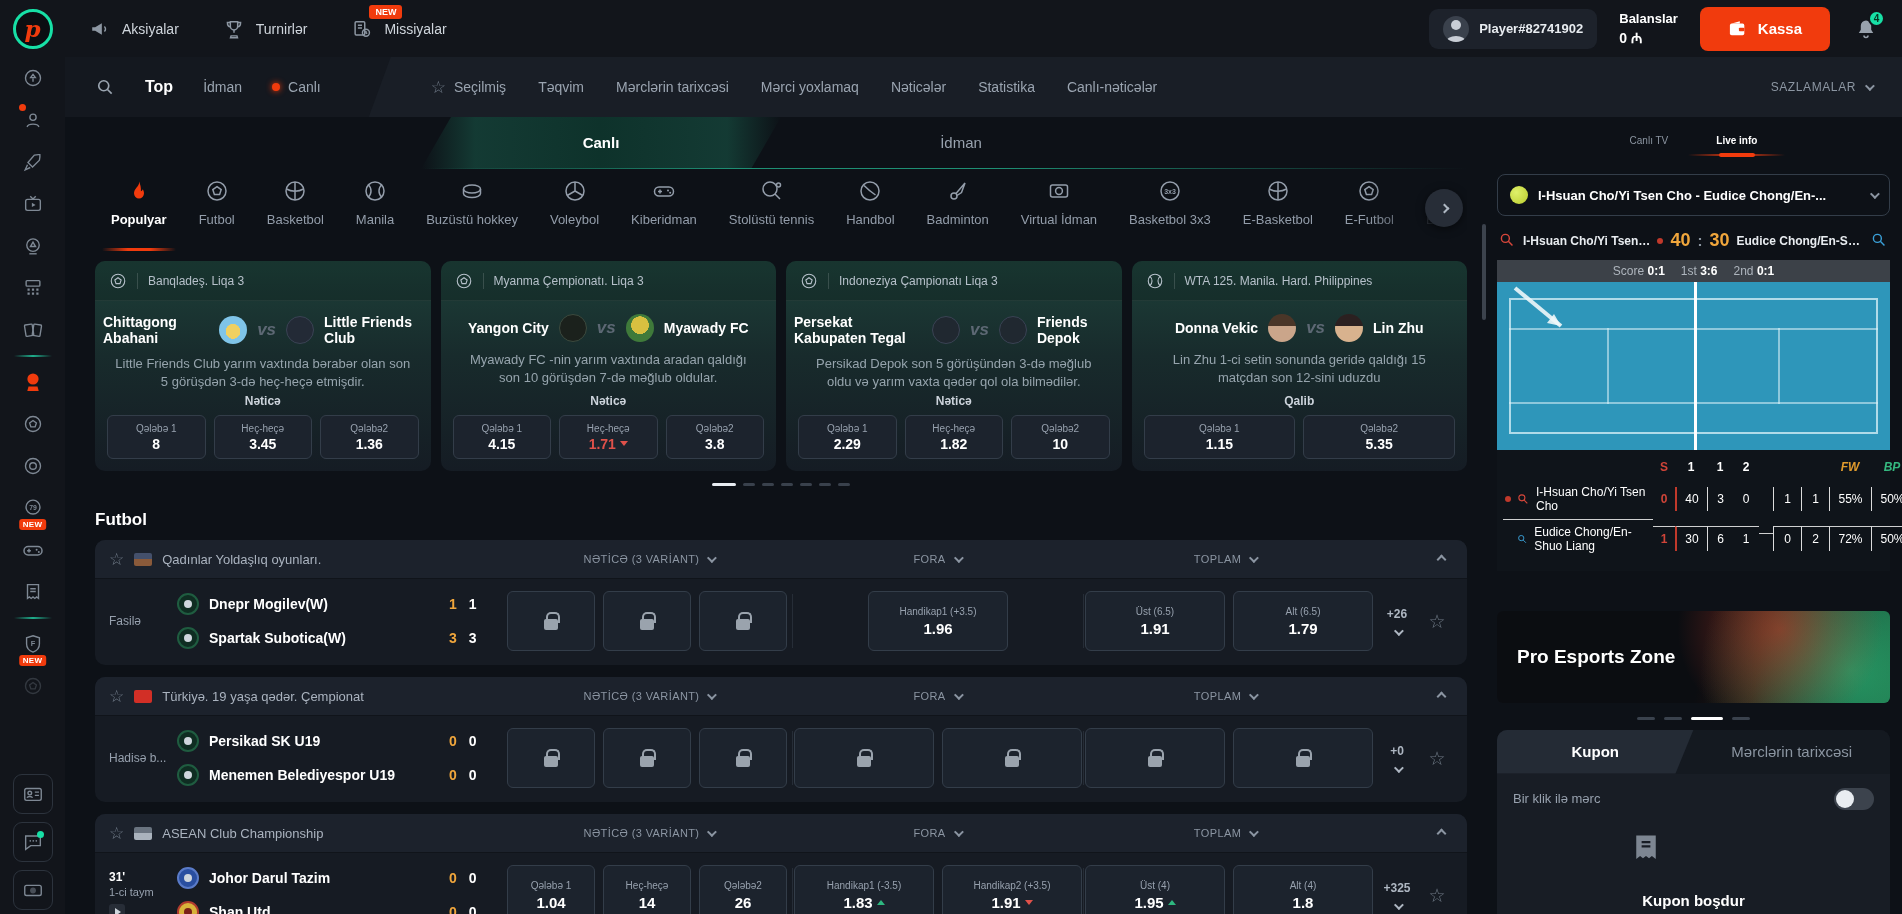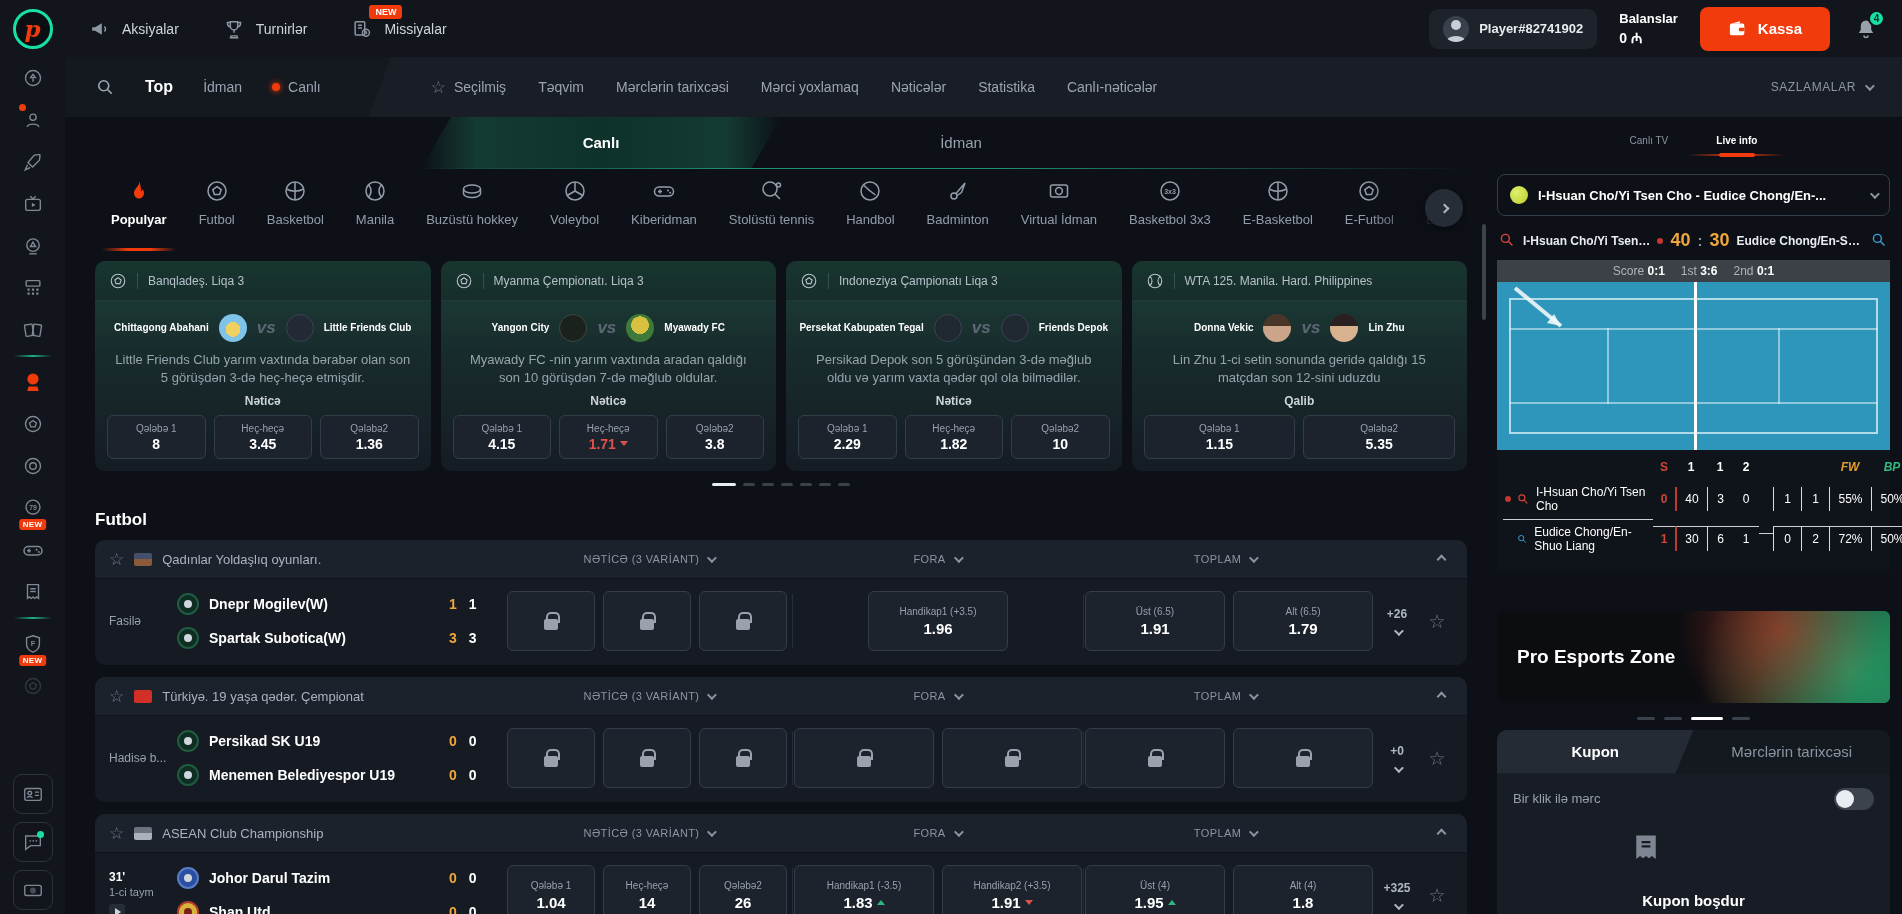--- a/index.html
+++ b/index.html
@@ -61,21 +61,21 @@
 .bico{stroke:currentColor;fill:none;stroke-width:1.5}
 .flame{fill:#f13b0d;stroke:none}
 .sports-fade{position:absolute;right:0;top:0;width:100px;height:100%;background:linear-gradient(90deg,rgba(13,17,23,0),#0d1117 75%);pointer-events:none}
 .sports-next{position:absolute;right:4px;top:16px;width:38px;height:38px;border-radius:50%;background:#272d37;display:flex;align-items:center;justify-content:center;color:#aeb7c2;cursor:pointer;box-shadow:0 2px 8px rgba(0,0,0,.5)}
 
 .cards{display:flex;gap:10px;margin-top:8px}
 .card{flex:1;height:210px;border-radius:10px;background:linear-gradient(180deg,#1d4039 0%,#182b2c 45%,#151c24 100%);position:relative;overflow:hidden;display:flex;flex-direction:column}
 .card-head{height:40px;display:flex;align-items:center;gap:10px;padding:0 14px;background:rgba(0,0,0,.16);border-bottom:1px solid rgba(255,255,255,.06);color:#b6c0ca;font-size:12px}
 .card-head .sep{width:1px;height:16px;background:rgba(255,255,255,.15)}
 .card-teams{display:flex;align-items:center;justify-content:center;gap:10px;margin-top:13px;padding:0 8px}
-.tname{font-weight:bold;font-size:10px;color:#fff;max-width:128px;text-align:left;line-height:1.15}
+.tname{font-weight:bold;font-size:14px;color:#fff;max-width:128px;text-align:left;line-height:1.15}
 .badge{width:28px;height:28px;border-radius:50%;flex:none}
 .vs{font-style:italic;color:#5d6874;font-size:17px;font-weight:bold}
 .card-desc{color:#96a4ad;font-size:13px;text-align:center;margin:9px 20px 0;line-height:1.35;flex:1}
 .card-market{text-align:center;color:#ccd3db;font-size:12px;font-weight:bold;margin-bottom:7px}
 .card-odds{display:flex;gap:8px;padding:0 12px 12px}
 .odd{flex:1;background:#1c232d;border:1px solid #333d49;border-radius:6px;height:44px;display:flex;flex-direction:column;align-items:center;justify-content:center;gap:2px;cursor:pointer}
 .odd .lbl{font-size:10px;color:#97a1ae}
 .odd .val{font-size:14px;font-weight:bold;color:#fff;display:flex;align-items:center;gap:4px}
 .val.down{color:#e0514a}.val.up{color:#2eb880}
 .tri-dn{width:0;height:0;border-left:4px solid transparent;border-right:4px solid transparent;border-top:5px solid #e0514a}

